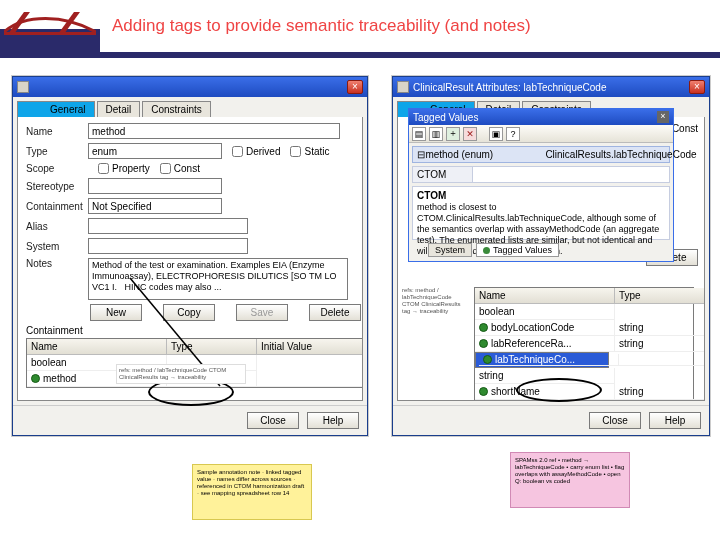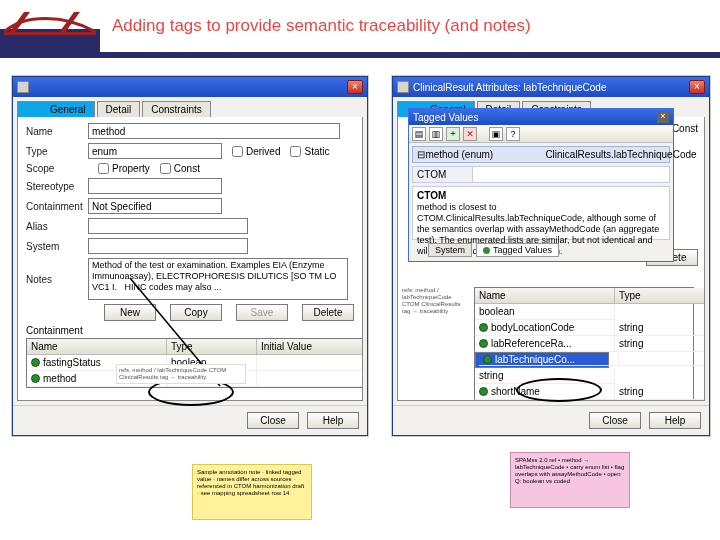--- a/index.html
+++ b/index.html
@@ -84,21 +84,21 @@
     border:1px solid #7a7a7a;
     background:#fff; font: inherit;
     padding: 1px 3px;
     height: 16px;
   }
   .txt { width: 160px; }
   .sel { width: 134px; }
   .ta  { width: 260px; height: 42px; resize:none; overflow:hidden; font-size:9px; line-height:11px; }
   .chk { display:inline-flex; align-items:center; gap:3px; margin-left:10px; font-size:10px;}
   .chk input { width:11px; height:11px; }
-  .btnrow { display:flex; gap:14px; margin:4px 0 4px 64px;justify-content:flex-end;}
+  .btnrow { display:flex; gap:21px; margin:4px 0 4px 64px;}
   .btn {
     border:1px solid #7a7a7a;
     background:linear-gradient(#fff,#e3e0d6);
     padding: 2px 10px; font:inherit; cursor:pointer;
     min-width: 52px;
   }
   .btn.disabled { color:#999; }
   .grid {
     border:1px solid #7a7a7a;
     background:#fff;
@@ -253,42 +253,38 @@
         <input class="sel" value="Not Specified" style="">
       </div>
       <div class="formrow">
         <label>Alias</label>
         <input class="txt" value="" style="">
       </div>
       <div class="formrow">
         <label>System</label>
         <input class="txt" value="" style="">
       </div>
-      <div class="formrow" style="align-items:center">
+      <div class="formrow" style="align-items:flex-start">
         <label>Notes</label>
         <textarea class="ta" style="">Method of the test or examination. Examples EIA (Enzyme Immunoassay), ELECTROPHORESIS DILUTICS [SO TM LO VC1 I.   HINC codes may also ...</textarea>
       </div>
       <div class="btnrow">
         <button class="btn">New</button>
         <button class="btn">Copy</button>
         <button class="btn disabled">Save</button>
         <button class="btn">Delete</button>
       </div>
       <div style="margin-bottom:2px">Containment</div>
       <div class="grid">
         <div class="hdr">
           <div>Name</div>
           <div>Type</div>
           <div>Initial Value</div>
         </div>
         <div class="row">
-          <div>
-              <span class="attricon"></span>
-              <span>fastingStatus</span>
-            </div>
           <div>boolean</div>
           <div></div>
         </div>
         <div class="row">
           <div>
               <span class="attricon"></span>
               <span>method</span>
             </div>
           <div>enum</div>
           <div></div>

